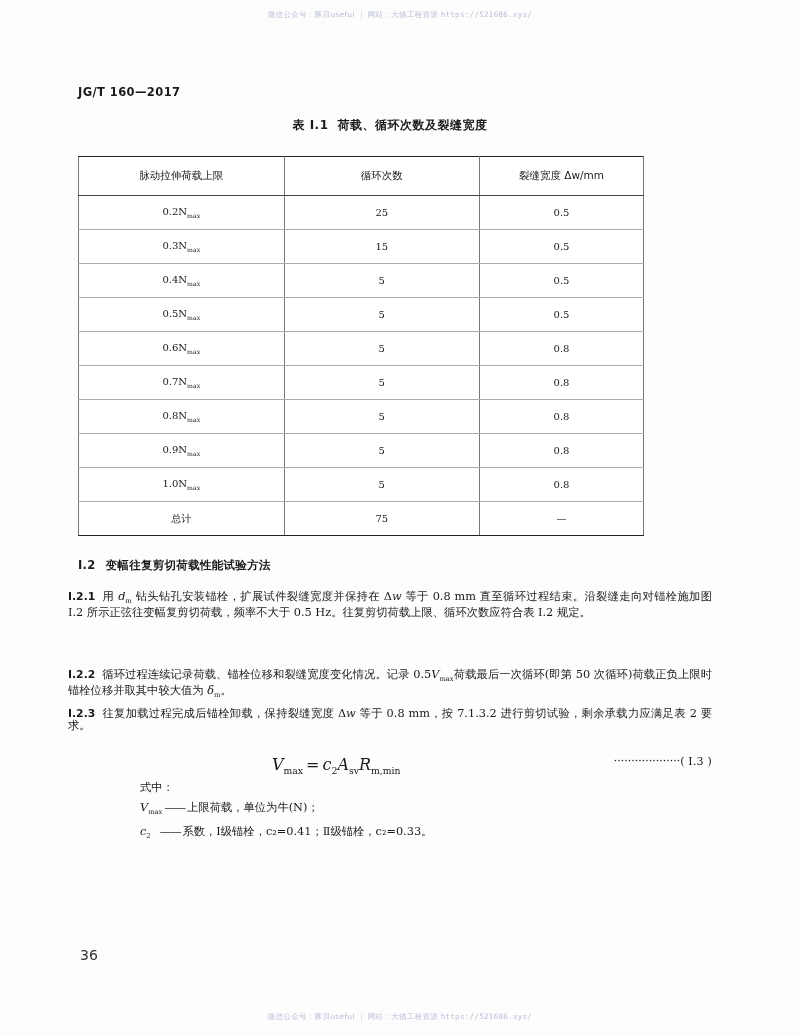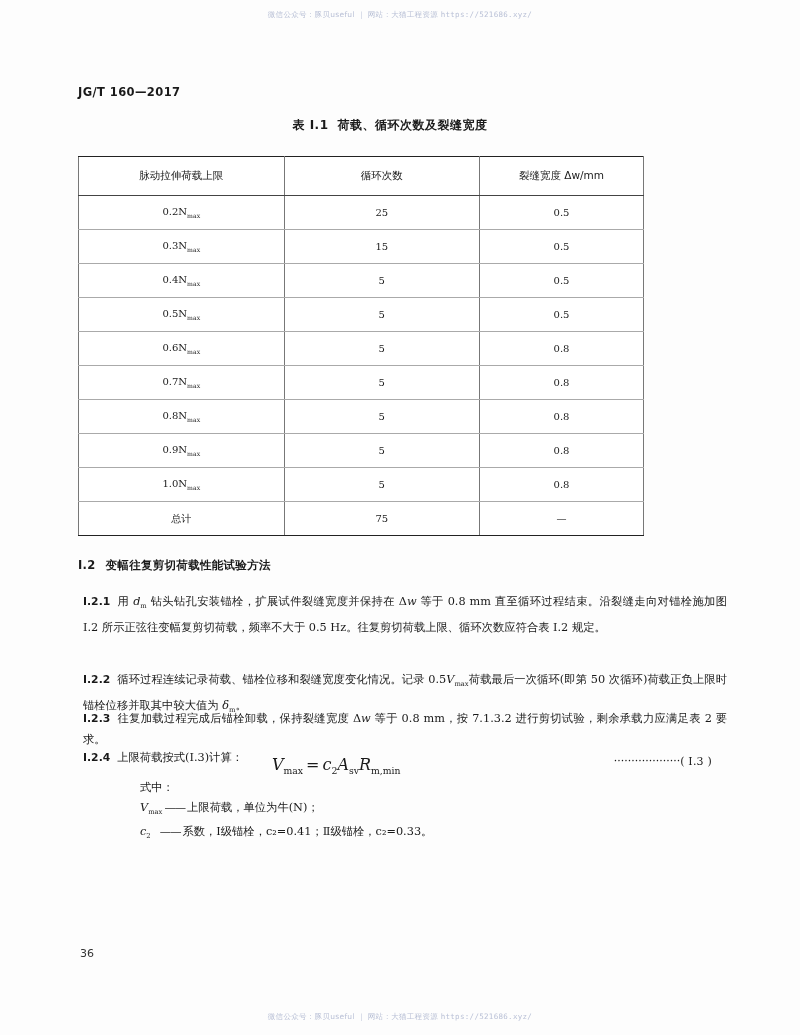--- a/index.html
+++ b/index.html
@@ -111,24 +111,24 @@
     left: 78px;
     font-family: "DejaVu Sans", "Liberation Sans", sans-serif;
     font-weight: bold;
     font-size: 11.5px;
     letter-spacing: .3px;
   }
   .section-heading .sh-num { margin-right: 10px; }
 
   .para {
     position: absolute;
-    left: 83px;
+    left: 68px;
     width: 644px;
     font-size: 11.3px;
-    line-height: 21px;
+    line-height: 12px;
     text-align: justify;
   }
   .para .p-num {
     font-family: "DejaVu Sans", "Liberation Sans", sans-serif;
     font-weight: bold;
     font-size: 10.8px;
     margin-right: 7px;
   }
   .para i { font-family: "DejaVu Serif", "Liberation Serif", serif; }
   .para sub { font-size: .6em; }
@@ -169,21 +169,21 @@
   .where-block i { font-style: italic; }
   .where-block sub { font-size: .6em; }
   .where-block .dash { letter-spacing: -1px; margin: 0 2px; }
 
   
   .page-number {
     position: absolute;
     top: 947px;
     left: 80px;
     font-family: "DejaVu Sans", "Liberation Sans", sans-serif;
-    font-size: 11px;
+    font-size: 14px;
     color: #333;
   }
 </style>
 </head>
 <body>
 
 <div class="page">
 
   <div class="watermark watermark-top">
     <span>微信公众号：豚贝useful ｜ 网站：大猫工程资源 </span><span class="wm-url">https://521686.xyz/</span>
@@ -266,23 +266,20 @@
   </div>
 
   <div class="para" style="top:669px;">
     <span class="p-num">I.2.2</span>循环过程连续记录荷载、锚栓位移和裂缝宽度变化情况。记录 0.5<i>V</i><sub>max</sub>荷载最后一次循环(即第 50 次循环)荷载正负上限时锚栓位移并取其中较大值为 <i>δ</i><sub>m</sub>。
   </div>
 
   <div class="para" style="top:708px;">
     <span class="p-num">I.2.3</span>往复加载过程完成后锚栓卸载，保持裂缝宽度 Δ<i>w</i> 等于 0.8 mm，按 7.1.3.2 进行剪切试验，剩余承载力应满足表 2 要求。
   </div>
 
-  <div class="para" style="top:747px;">
-    <span class="p-num">I.2.4</span><span>上限荷载按式(I.3)计算：</span>
-  </div>
 
   <div class="formula-line" style="top:755px;">
     <span class="formula-body">
       <span>V</span><sub>max</sub><span class="eq">=</span><span>c</span><sub>2</sub><span>A</span><sub>sv</sub><span>R</span><sub>m,min</sub>
     </span>
     <span class="formula-num">
       <span class="dots">···················</span><span>( I.3 )</span>
     </span>
   </div>
 

